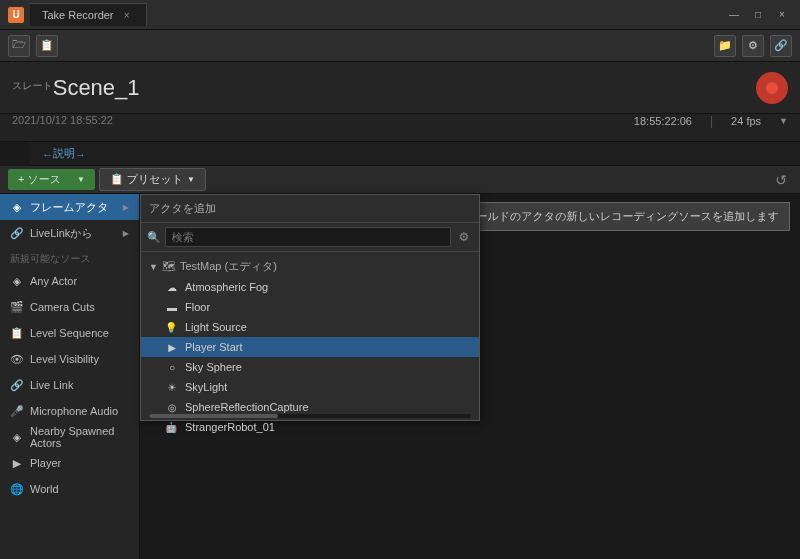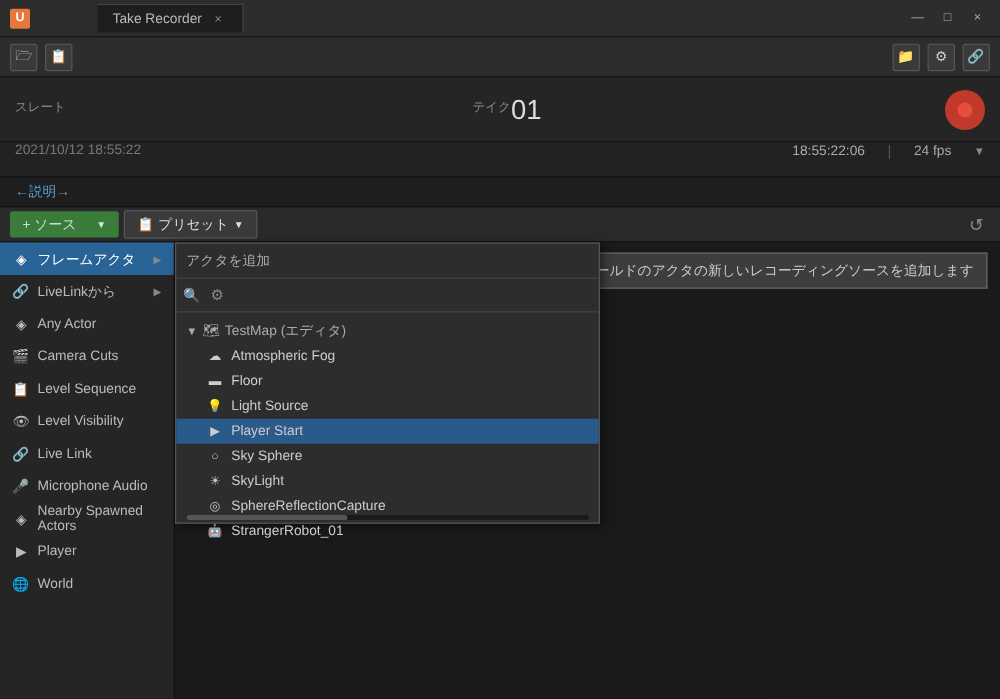--- a/index.html
+++ b/index.html
@@ -31,21 +31,21 @@
       display: flex; align-items: center; justify-content: center;
       font-size: 10px; font-weight: bold; color: white;
     }
     .tab {
       background: #1e1e1e;
       padding: 4px 12px;
       font-size: 11px;
       color: #bbb;
       border-top: 1px solid #444;
       border-right: 1px solid #444;
-      display: flex; align-items: center; gap: 6px; margin-left: 48px;
+      display: flex; align-items: center; gap: 6px;
     }
     .tab-close {
       width: 14px; height: 14px;
       display: flex; align-items: center; justify-content: center;
       font-size: 10px; cursor: pointer; color: #888;
     }
     .window-controls {
       display: flex; gap: 4px; margin-left: auto;
     }
     .win-btn {
@@ -130,20 +130,21 @@
       background: transparent; border: none; cursor: pointer;
     }
 
     
     .desc-row {
       height: 24px;
       background: #1e1e1e;
       display: flex; align-items: center;
       padding: 0 12px;
       border-bottom: 1px solid #111;
+      margin-left: 30px;
     }
     .desc-text { font-size: 11px; color: #5a9fd4; cursor: pointer; }
 
     
     .sources-toolbar {
       height: 28px;
       background: #2a2a2a;
       display: flex; align-items: center;
       padding: 0 8px;
       gap: 4px;
@@ -343,24 +344,21 @@
   <div class="toolbar-right">
     <div class="toolbar-btn">📁</div>
     <div class="toolbar-btn">⚙</div>
     <div class="toolbar-btn">🔗</div>
   </div>
 </div>
 
 <div class="header-row">
   <div class="header-col">
     <div class="header-label">スレート</div>
-  </div>
-  <div class="header-col">
-    <div class="header-label">テイク</div>
-    <div class="header-value">01</div>
+    <div class="header-value">Scene_1</div>
   </div>
   <div class="record-btn">
     <div class="record-inner"></div>
   </div>
 </div>
 
 <div class="time-row">
   <span class="time-left">2021/10/12 18:55:22</span>
   <div class="time-right">
     <span class="time-value">18:55:22:06</span>
@@ -394,20 +392,21 @@
 
     <div class="menu-item active has-arrow">
       <span class="menu-item-icon">◈</span>
       <span>フレームアクタ</span>
     </div>
     <div class="menu-item has-arrow">
       <span class="menu-item-icon">🔗</span>
       <span>LiveLinkから</span>
     </div>
 
+    <div class="menu-section-title">新規可能なソース</div>
 
     <div class="menu-item">
       <span class="menu-item-icon">◈</span>
       <span>Any Actor</span>
     </div>
     <div class="menu-item">
       <span class="menu-item-icon">🎬</span>
       <span>Camera Cuts</span>
     </div>
     <div class="menu-item">
@@ -442,20 +441,21 @@
 
   <div style="position: relative; flex: 1;">
     <div class="dropdown-panel">
 
       <div class="dropdown-header">
         <span>アクタを追加</span>
       </div>
 
       <div class="search-row">
         <span style="color:#888; font-size:11px;">🔍</span>
+        <input class="search-input" type="text" placeholder="検索" style="">
         <div class="search-gear">⚙</div>
       </div>
 
       <div class="tree-area">
         <div class="tree-root">
           <span style="font-size:9px;">▼</span>
           <span style="font-size:11px;">🗺</span>
           <span>TestMap (エディタ)</span>
         </div>
 

